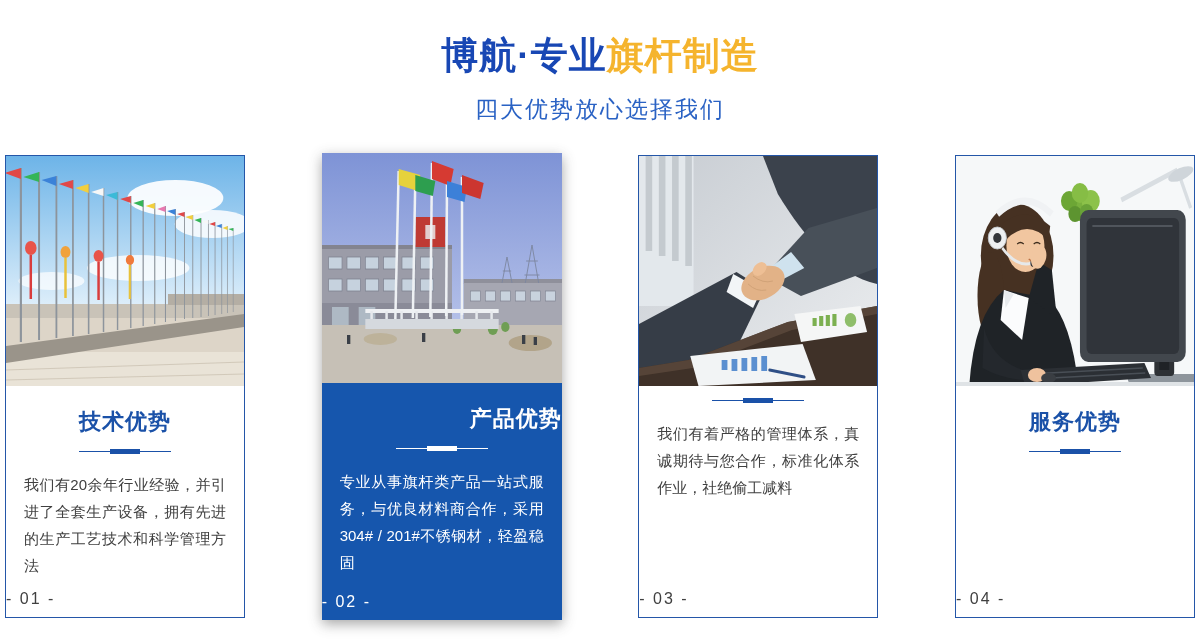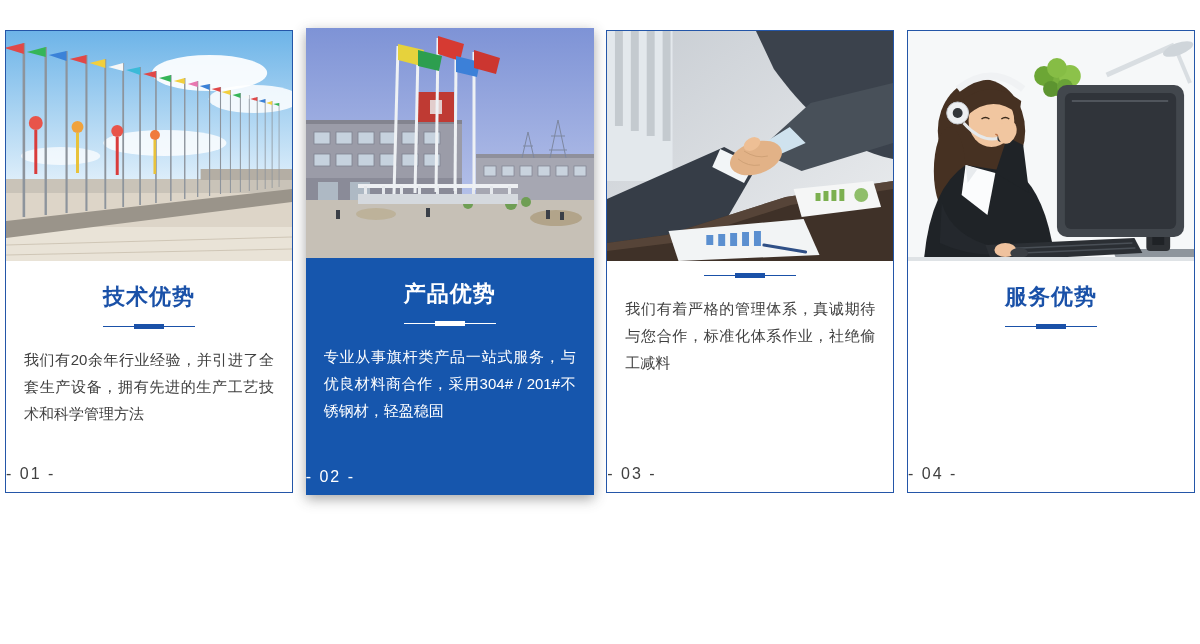--- a/index.html
+++ b/index.html
@@ -19,35 +19,35 @@
     margin-top:16px; font-size:23px; letter-spacing:2px;
     color:var(--subtitle-blue,#2a62c4); font-weight:500;
   }
 
   
   .cards {
     margin-top:30px; padding:0 5px;
     display:flex; justify-content:space-between; align-items:flex-start;
   }
   .card {
-    position:relative; width:288px; height:463px; background:#fff;
+    position:relative; width:240px; height:463px; background:#fff;
     border:1px solid var(--card-border,#2456a8);
   }
   .card.highlight {
     border:none; height:467px; margin-top:-2px;
     background:var(--highlight-bg,#1656ad);
     box-shadow:0 4px 12px rgba(60,60,60,.45);
   }
   .photo { display:block; width:100%; height:230px; }
 
   .card-title {
     margin-top:21px; text-align:center; font-size:22px; font-weight:bold;
     color:var(--card-title-blue,#1a51a8); letter-spacing:1px;
   }
-  .card.highlight .card-title { color:#ffffff; }
+  .card.highlight .card-title { color:#ffffff;text-align:right; }
 
   .divider { position:relative; width:92px; height:5px; margin:12px auto 0; }
   .divider .d-line {
     position:absolute; left:0; right:0; top:2px; height:1px;
     background:var(--card-title-blue,#1a51a8);
   }
   .divider .d-thick {
     position:absolute; left:31px; top:0; width:30px; height:5px;
     background:var(--card-title-blue,#1a51a8);
   }
@@ -64,20 +64,24 @@
     position:absolute; bottom:9px; left:0; width:100%; 
     font-size:16px; letter-spacing:2px; color:var(--body-text,#404040);
   }
   .card.highlight .card-number { color:#ffffff; }
 </style>
 </head>
 <body>
 
 <div class="page">
 
+  <div class="header">
+    <h1 class="title"><span class="t-blue">博航·专业</span><span class="t-yellow">旗杆制造</span></h1>
+    <div class="subtitle">四大优势放心选择我们</div>
+  </div>
 
   <div class="cards">
 
     <div class="card">
       <svg class="photo" viewBox="0 0 288 230" preserveAspectRatio="none">
         <defs>
           <linearGradient id="sky1" x1="0" y1="0" x2="0" y2="1">
             <stop offset="0" stop-color="#6db4e8"></stop>
               <stop offset="1" stop-color="#e9f4fc"></stop>
           </linearGradient>

